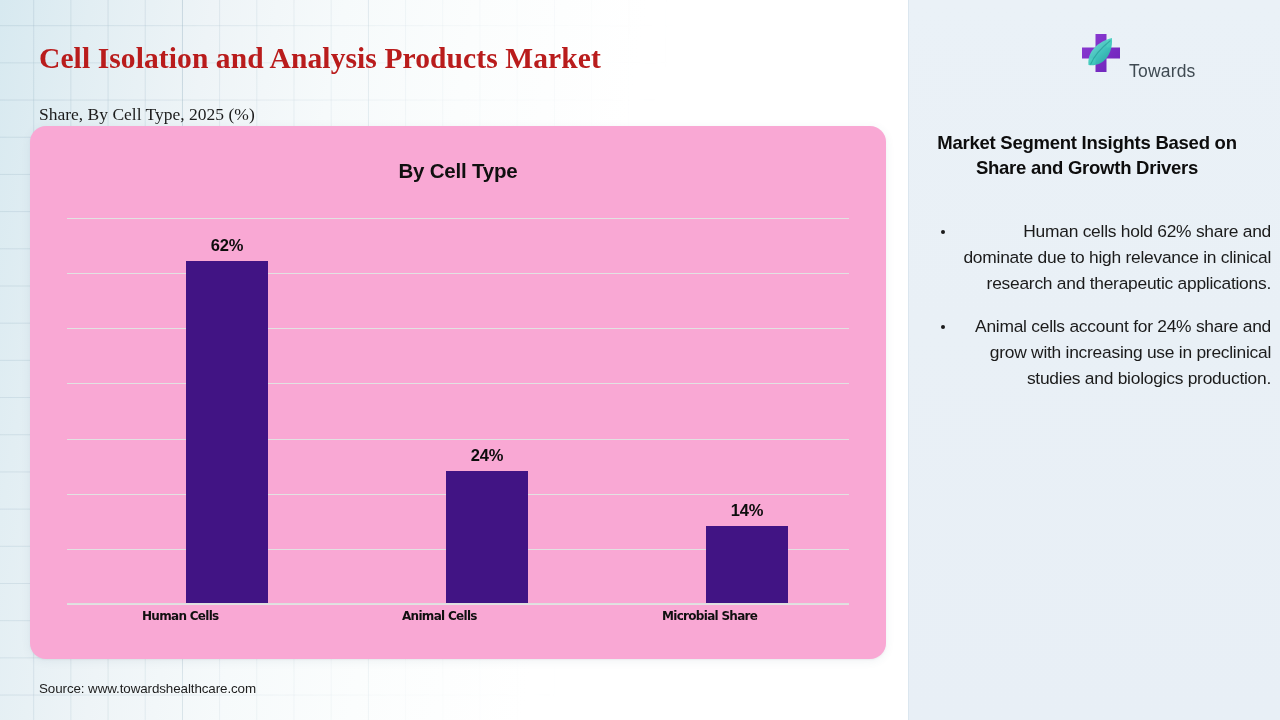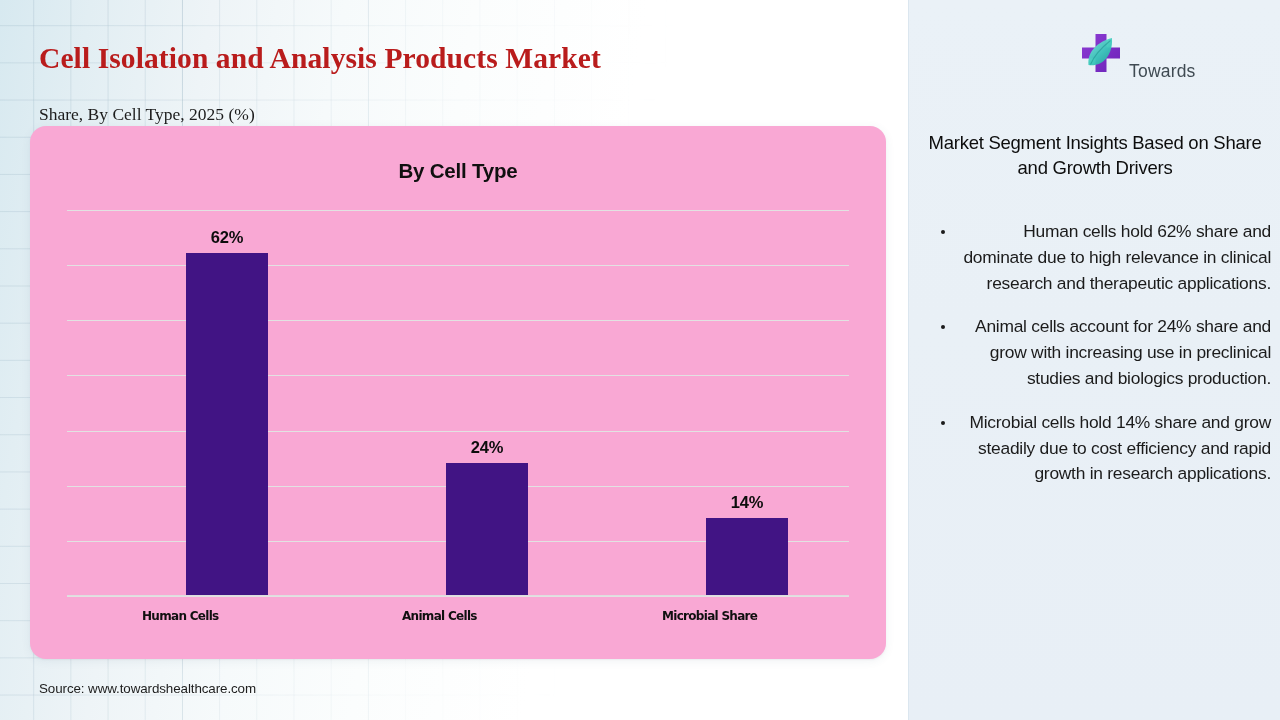--- a/index.html
+++ b/index.html
@@ -77,21 +77,21 @@
     background:#f9a8d4; border-radius:16px;
     box-shadow:0 2px 10px rgba(60,90,110,.08), 0 1px 2px rgba(60,90,110,.06);
   }
   #chart-title {
     position:absolute; left:0; top:33px; width:856px; text-align:center;
     font-size:20.5px; font-weight:700; color:#101010; letter-spacing:-.2px;
   }
 
   
   #plot {
-    position:absolute; left:37px; top:84px; width:782px; height:386px;
+    position:absolute; left:37px; top:92px; width:782px; height:386px;
   }
   .gridline {
     position:absolute; left:0; width:782px; height:1px;
     background:#e2e2e2;
   }
   #axis-base {
     position:absolute; left:0; bottom:0; width:782px; height:1px;
     background:#dedede;
   }
 
@@ -127,22 +127,22 @@
   #logo-bottom {
     font-family:"Liberation Serif", serif;
     font-size:27.5px; font-weight:700; line-height:31px;
     background:linear-gradient(90deg,#5b2a9a 0%, #7b32b8 38%, #9b3fd0 70%, #b04ee0 100%);
     -webkit-background-clip:text; background-clip:text; color:transparent;
     letter-spacing:-.2px;
   }
 
   
   #insights-title {
-    position:absolute; left:16px; top:130px; width:340px; text-align:center;
-    font-size:18.5px; font-weight:400; line-height:25px; color:#0d0d0d;
+    position:absolute; left:8px; top:130px; width:340px; text-align:center;
+    font-size:18.5px; font-weight:700; line-height:25px; color:#0d0d0d;
     letter-spacing:-.25px;
   }
   #insights-list { position:absolute; left:16px; top:219px; width:346px;text-align:right; }
   .insight {
     position:relative; padding-left:37px; margin-bottom:18px;
     font-size:17.4px; line-height:25.8px; color:#1b1b1b; letter-spacing:-.25px;
   }
   .insight .dot {
     position:absolute; left:16px; top:11px; width:4px; height:4px;
     border-radius:50%; background:#1b1b1b;
@@ -162,24 +162,20 @@
     <div id="insights-title">Market Segment Insights Based on Share and Growth Drivers</div>
 
     <div id="insights-list">
       <div class="insight">
         <span class="dot"></span>
         <span>Human cells hold 62% share and dominate due to high relevance in clinical research and therapeutic applications.</span>
       </div>
       <div class="insight">
         <span class="dot"></span>
         <span>Animal cells account for 24% share and grow with increasing use in preclinical studies and biologics production.</span>
-      </div>
-      <div class="insight">
-        <span class="dot"></span>
-        <span>Microbial cells hold 14% share and grow steadily due to cost efficiency and rapid growth in research applications.</span>
       </div>
     </div>
   </div>
 
   <div id="title">Cell Isolation and Analysis Products Market</div>
   <div id="subtitle">Share, By Cell Type, 2025 (%)</div>
 
   <div id="logo">
     <div id="logo-mark">
       <svg viewBox="0 0 48 48" width="48" height="48" aria-hidden="true">

